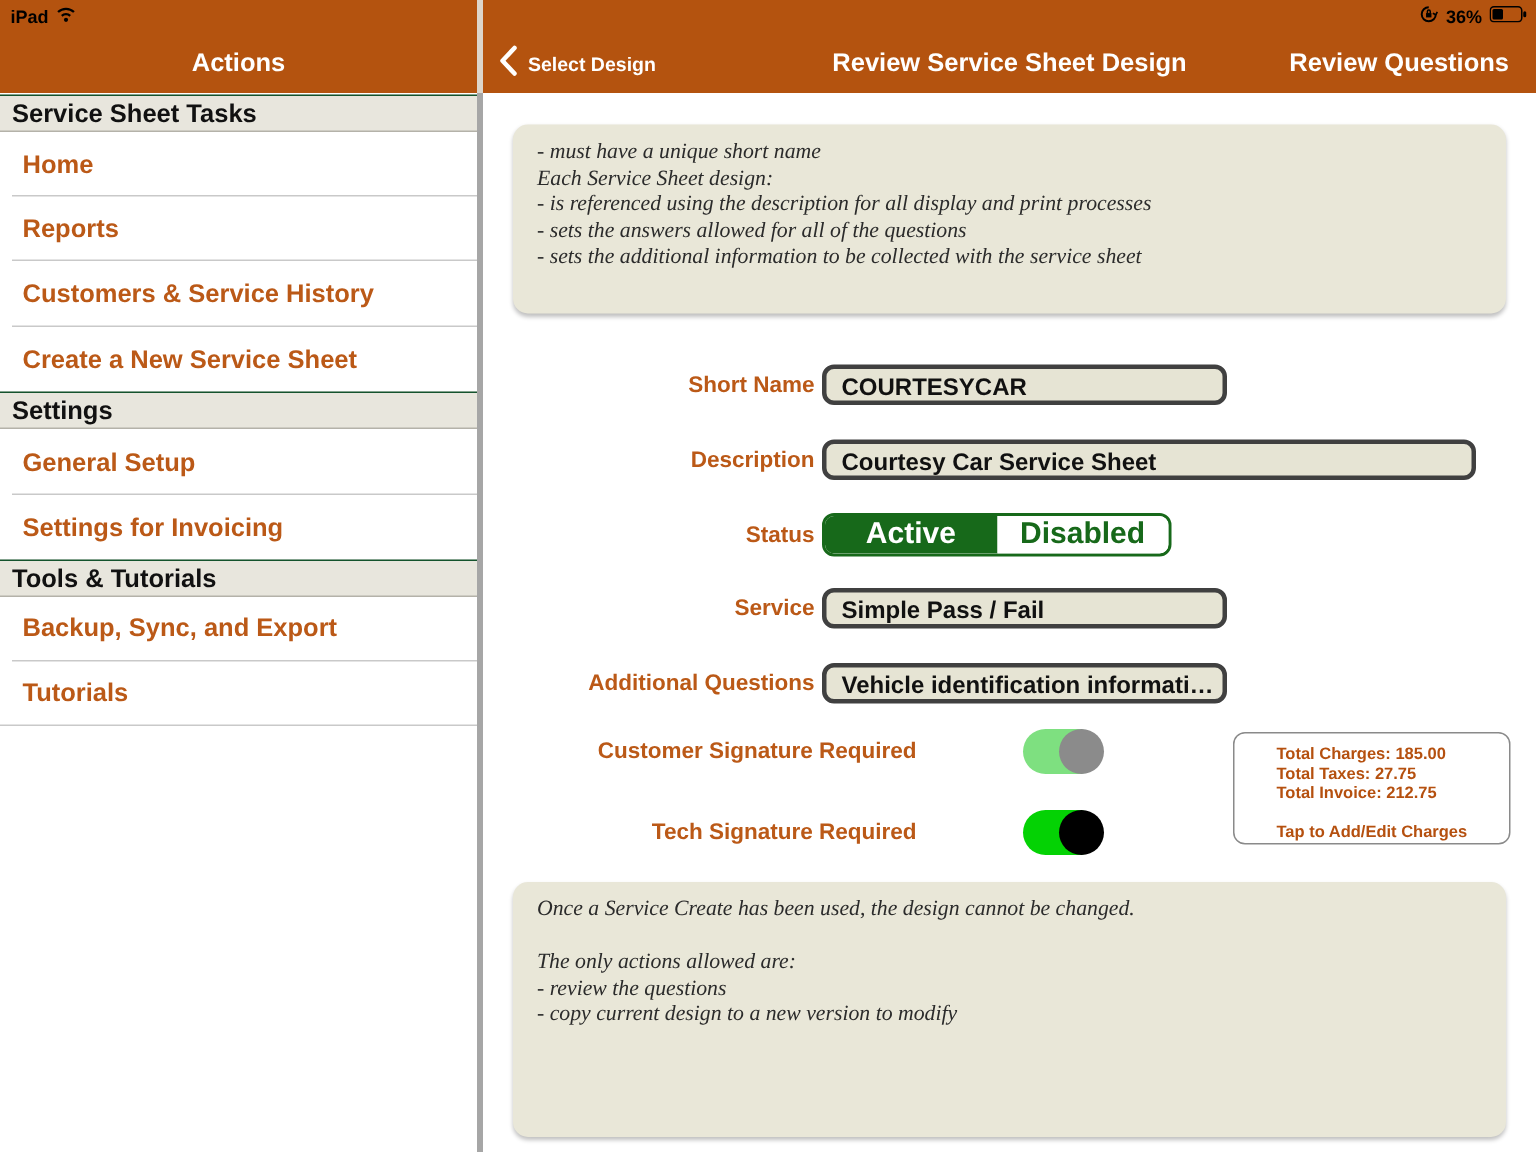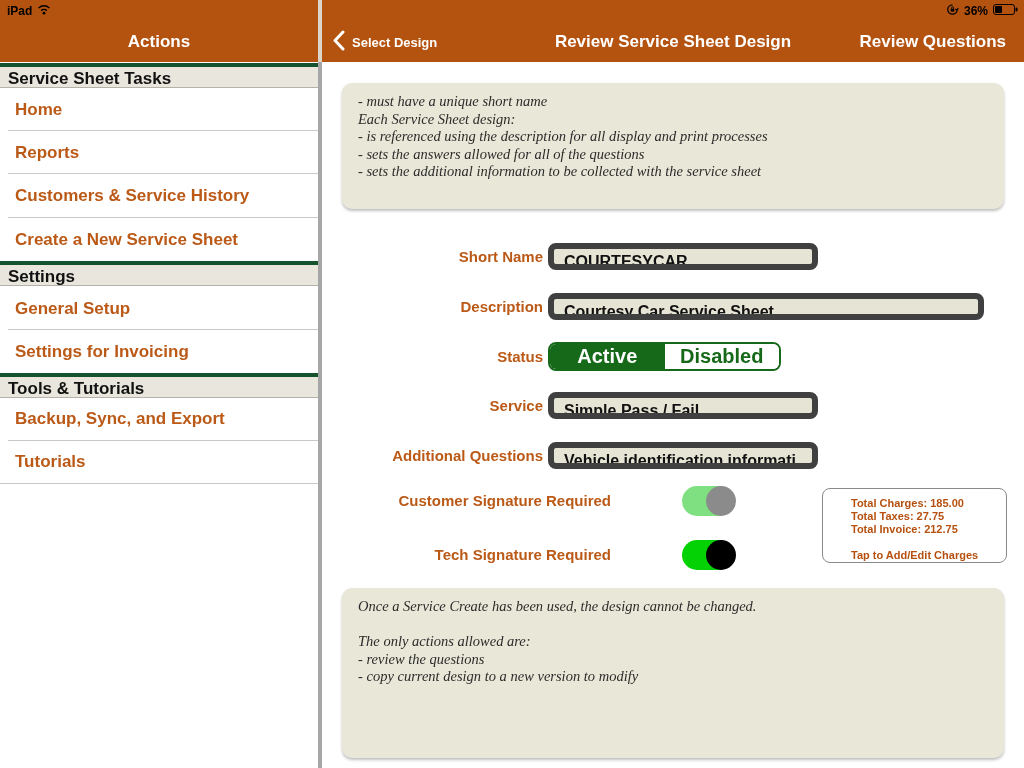--- a/index.html
+++ b/index.html
@@ -26,29 +26,29 @@
   .nav-left{position:absolute;left:0;top:22px;width:318px;height:40px;background:var(--bar-orange);display:flex;align-items:center;justify-content:center;}
   .nav-left .title{color:#fff;font-size:17px;font-weight:bold;}
   .nav-right{position:absolute;left:322px;top:22px;width:702px;height:40px;background:var(--bar-orange);display:flex;align-items:center;padding:0 18px 0 10px;}
   .back-btn{display:flex;align-items:center;gap:7px;color:#fff;font-size:13px;font-weight:bold;z-index:2;cursor:pointer;}
   .nav-title{position:absolute;left:0;right:0;text-align:center;color:#fff;font-size:17px;font-weight:bold;}
   .nav-right-btn{margin-left:auto;color:#fff;font-size:17px;font-weight:bold;z-index:2;cursor:pointer;}
   
   .divider-top{position:absolute;left:318px;top:0;width:4px;height:62px;background:#ddd6cb;}
   .divider-bottom{position:absolute;left:318px;top:62px;width:4px;height:706px;background:#a6a6a6;}
   
-  .side-header{position:absolute;left:0;width:318px;height:25px;background:var(--hdr-beige);border-top:4px solid #14532d;border-bottom:1px solid #b4b2a9;color:#111;font-size:17px;font-weight:bold;line-height:23px;padding-left:8px;}
+  .side-header{position:absolute;left:0;width:318px;height:25px;background:var(--hdr-beige);border-top:1px solid #14532d;border-bottom:1px solid #b4b2a9;color:#111;font-size:17px;font-weight:bold;line-height:23px;padding-left:8px;}
   .side-item{position:absolute;left:0;width:318px;color:var(--link-orange);font-size:17px;font-weight:bold;padding-left:15px;cursor:pointer;}
   .side-sep{position:absolute;height:1px;background:#c9c9c9;}
   
   .info-box{position:absolute;left:342px;width:662px;background:var(--box-beige);border-radius:10px;box-shadow:0 2px 3px rgba(0,0,0,0.25);padding:10px 16px;font-family:"Liberation Serif",serif;font-style:italic;font-size:14.5px;line-height:17.5px;color:#2b2b2b;}
   .info-line{min-height:17.5px;}
   
   .flabel{position:absolute;left:330px;width:213px;text-align:right;color:var(--link-orange);font-size:15px;font-weight:bold;}
-  .field{position:absolute;left:548px;height:27px;background:var(--input-beige);border:6px solid #404040;border-radius:8px;font-size:16px;font-weight:bold;color:#111;line-height:25px;padding-left:10px;white-space:nowrap;overflow:hidden;cursor:pointer;}
+  .field{position:absolute;left:548px;height:27px;background:var(--input-beige);border:3px solid #404040;border-radius:8px;font-size:16px;font-weight:bold;color:#111;line-height:25px;padding-left:10px;white-space:nowrap;overflow:hidden;cursor:pointer;}
   .segmented{position:absolute;left:548px;top:342px;width:233px;height:29px;border:2px solid var(--seg-green);border-radius:8px;display:flex;overflow:hidden;background:#fff;}
   .seg{flex:1;display:flex;align-items:center;justify-content:center;font-size:20px;font-weight:bold;cursor:pointer;}
   .seg.active{background:var(--seg-green);color:#fff;}
   .seg.inactive{background:#fff;color:var(--seg-green);}
   .sig-label{position:absolute;left:330px;width:281px;text-align:right;color:var(--link-orange);font-size:15px;font-weight:bold;line-height:30px;}
   .toggle{position:absolute;left:682px;width:52px;height:30px;border-radius:15px;cursor:pointer;}
   .toggle .knob{position:absolute;top:0;right:-2px;width:30px;height:30px;border-radius:50%;}
   .toggle-customer{background:#7ee080;}
   .toggle-customer .knob{background:#8b8b8b;}
   .toggle-tech{background:#04d204;}

